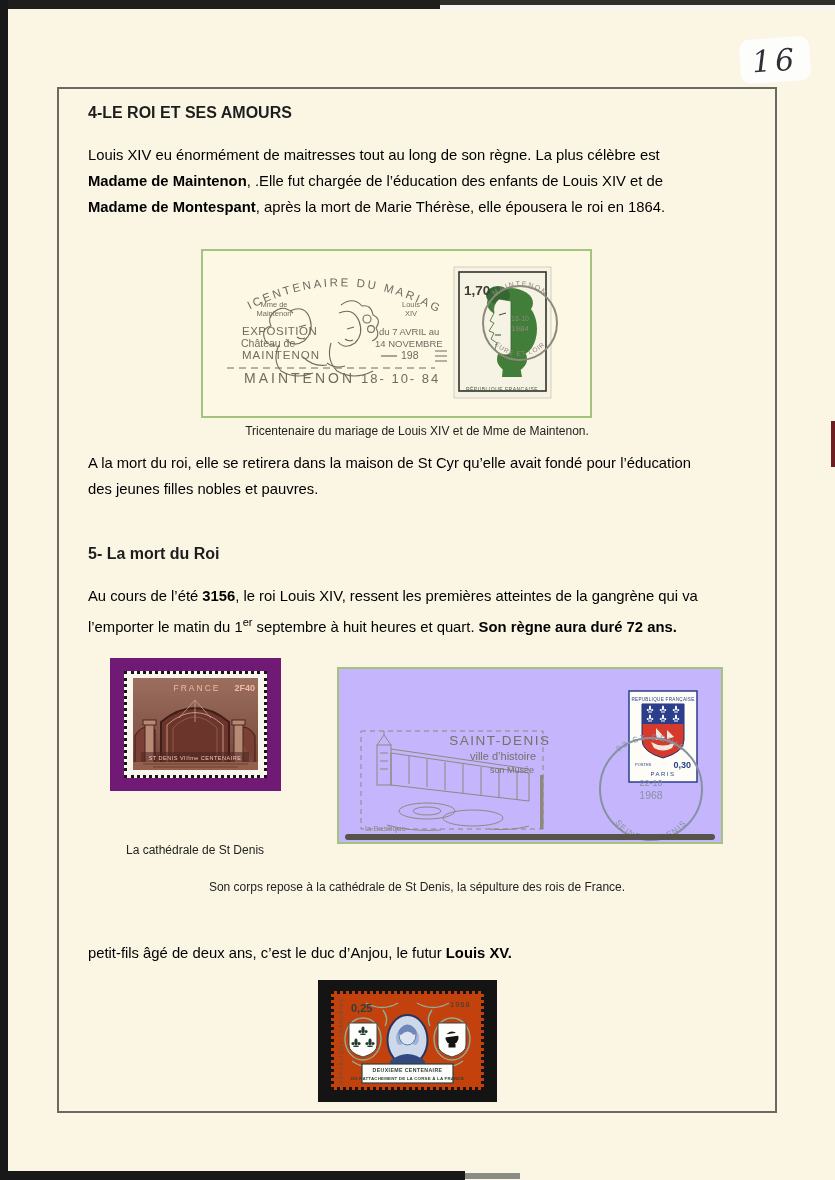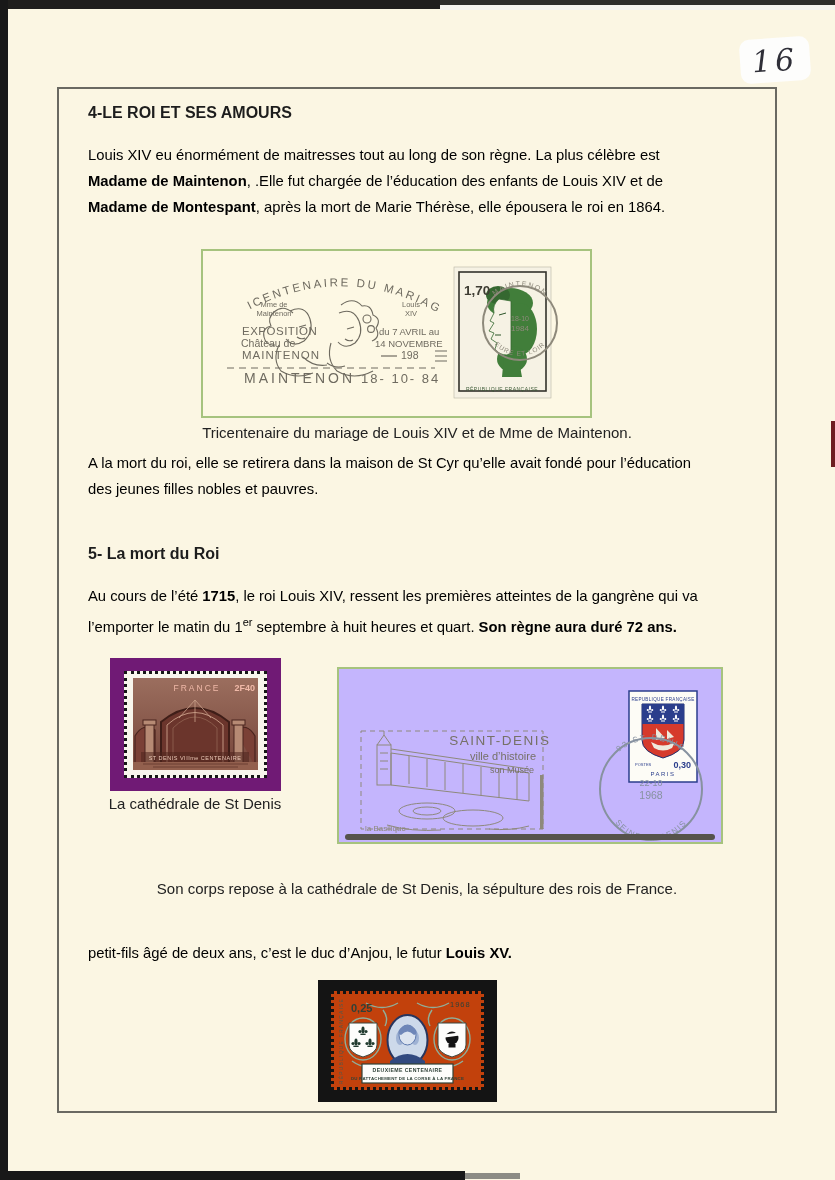--- a/index.html
+++ b/index.html
@@ -23,31 +23,31 @@
     display:flex;align-items:center;justify-content:center;
     font-family:"DejaVu Serif", serif;font-style:italic;font-size:30px;color:#2f2f38;
     letter-spacing:4px;transform:rotate(-4deg);
   }
   
   .frame{left:57px;top:87px;width:716px;height:1022px;border:2px solid #6a6962;}
   .h-title{font-size:16px;font-weight:bold;color:#1d1d1d;}
   .para{font-size:14.8px;line-height:26px;color:#000000;}
   .para b{font-weight:bold;}
   .para sup{font-size:11px;}
-  .caption{font-size:15px;color:#222;text-align:center;}
+  .caption{font-size:12px;color:#222;text-align:center;}
   .t4{left:88px;top:104px;}
   .p1{left:88px;top:142px;width:670px;}
   .cover1{left:201px;top:249px;width:387px;height:165px;border:2px solid #a6c37e;background:#fdf8e4;}
   .cap1{left:57px;top:424px;width:720px;}
   .p2{left:88px;top:450px;width:680px;}
   .t5{left:88px;top:545px;}
   .p3{left:88px;top:583px;width:690px;}
   .mount1{left:110px;top:658px;width:171px;height:133px;background:#701a75;}
   .stamp-cath{left:14px;top:13px;width:143px;height:107px;background:#f8f5ec;border:3px dotted #161616;box-sizing:border-box;}
-  .cap-cath{left:100px;top:795px;width:190px;}
+  .cap-cath{left:100px;top:843px;width:190px;}
   .cover2{left:337px;top:667px;width:382px;height:173px;border:2px solid #a6c37e;background:#c4b5fd;}
   .cap2{left:57px;top:880px;width:720px;}
   .p4{left:88px;top:914px;width:690px;}
   .mount2{left:318px;top:980px;width:179px;height:122px;background:#141414;}
   .stamp-corse{left:13px;top:11px;width:153px;height:99px;background:#c2410c;border:3px dotted #141414;box-sizing:border-box;}
   svg text{font-family:"Liberation Sans", sans-serif;}
 </style>
 </head>
 <body>
 
@@ -150,21 +150,21 @@
 <div class="abs caption cap1">Tricentenaire du mariage de Louis XIV et de Mme de Maintenon.</div>
 
 <div class="abs para p2">
   <span>A la mort du roi, elle se retirera dans la maison de St Cyr qu’elle avait fondé pour l’éducation</span><br>
   <span>des jeunes filles nobles et pauvres.</span>
 </div>
 
 <div class="abs h-title t5">5- La mort du Roi</div>
 
 <div class="abs para p3">
-  <span>Au cours de l’été </span><b>1715</b><span>, le roi Louis XIV, ressent les premières atteintes de la gangrène qui va</span><br>
+  <span>Au cours de l’été </span><b>3156</b><span>, le roi Louis XIV, ressent les premières atteintes de la gangrène qui va</span><br>
   <span>l’emporter le matin du 1</span><sup>er</sup><span> septembre à huit heures et quart. </span><b>Son règne aura duré 72 ans.</b>
 </div>
 
 <div class="abs mount1">
   <div class="abs stamp-cath">
     <svg width="125" height="92" viewBox="0 0 125 92" style="position:absolute;left:6px;top:4px;">
       <defs>
         <linearGradient id="mg" x1="0" y1="0" x2="0" y2="1">
           <stop offset="0" stop-color="#9b6e5e"></stop>
           <stop offset="1" stop-color="#76453a"></stop>

